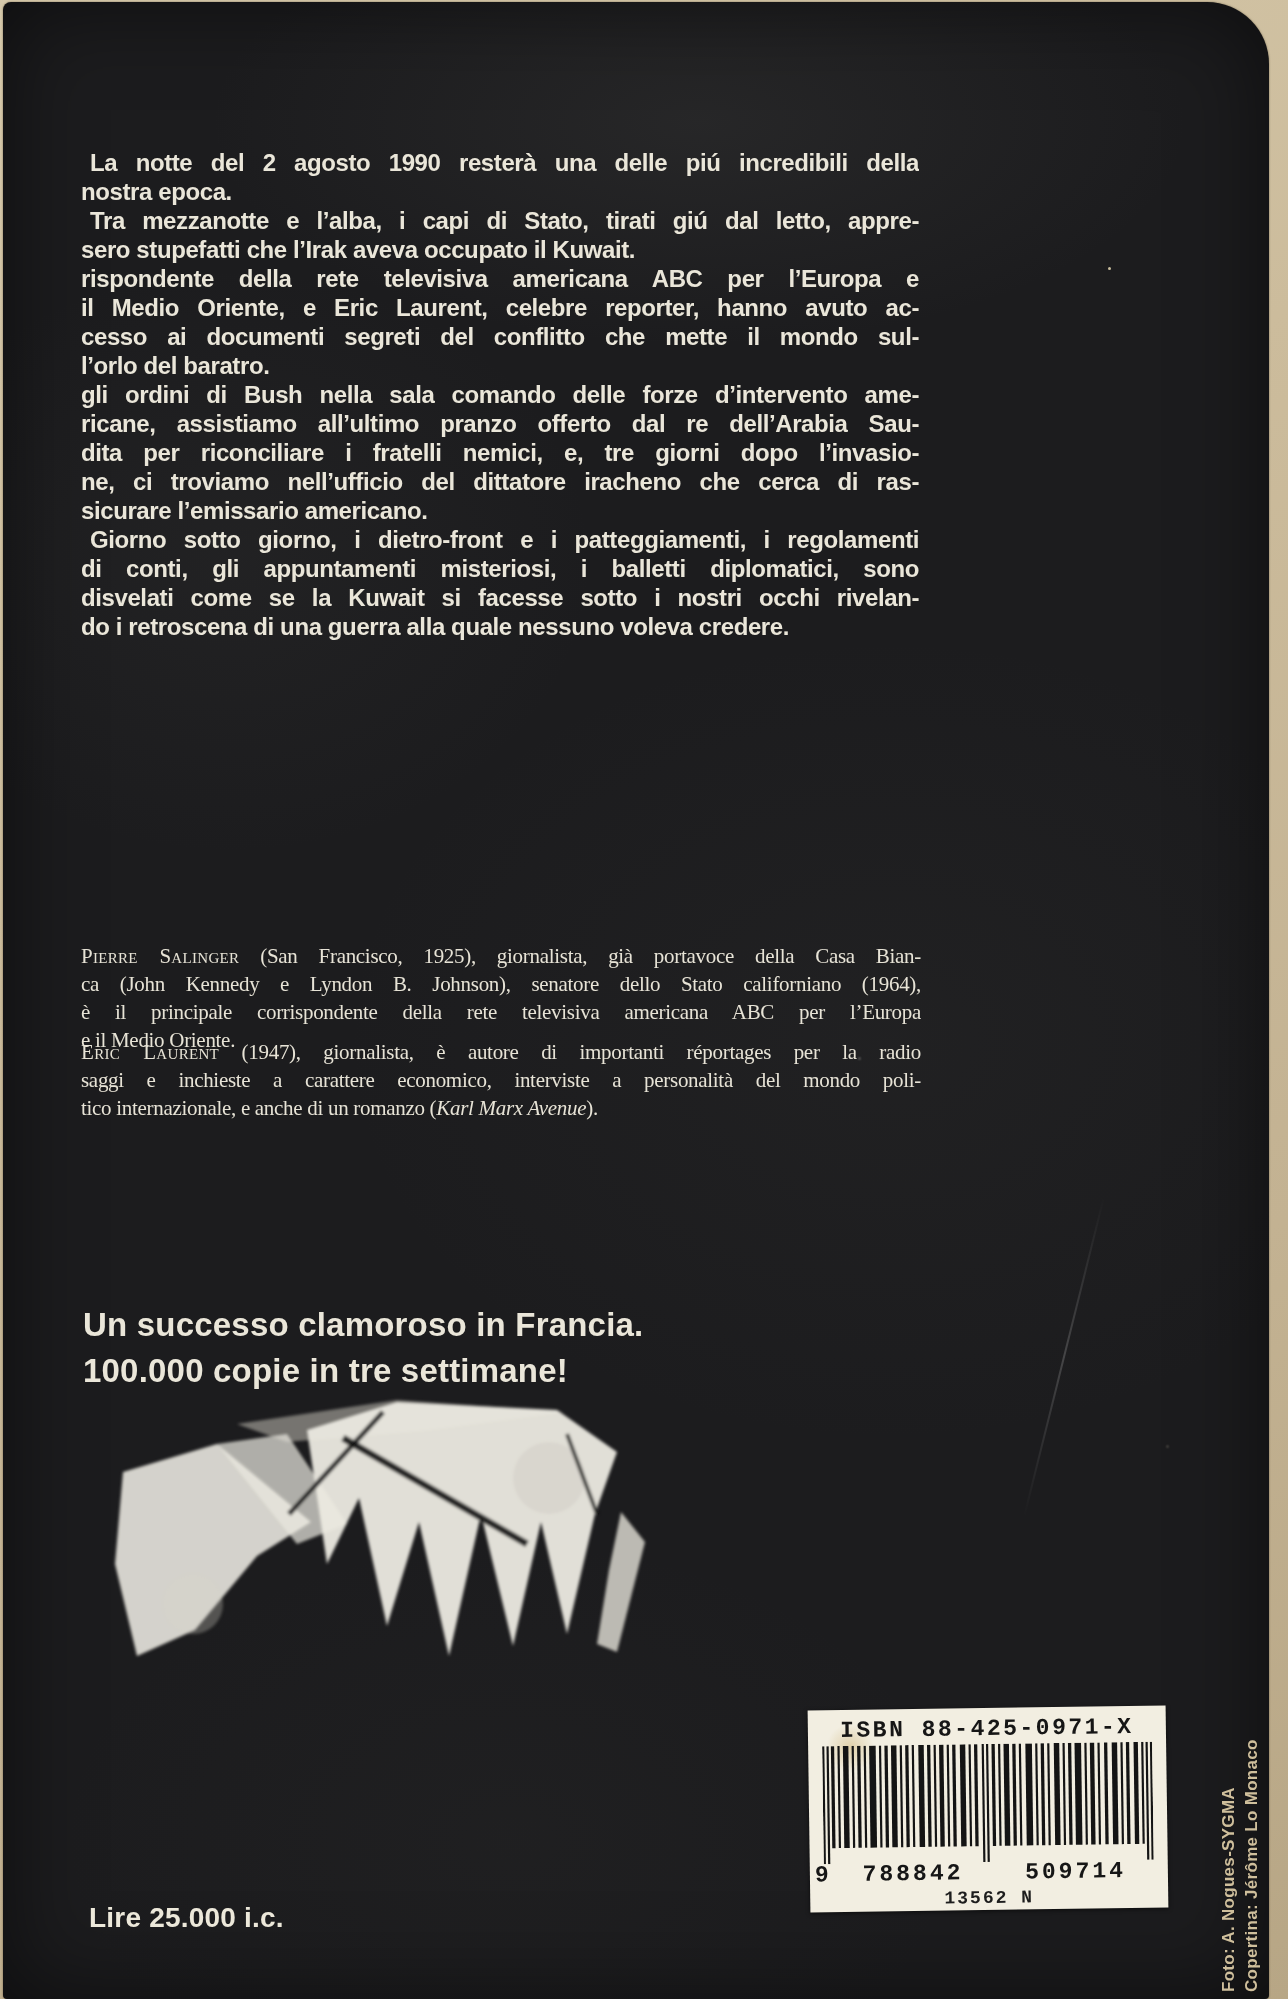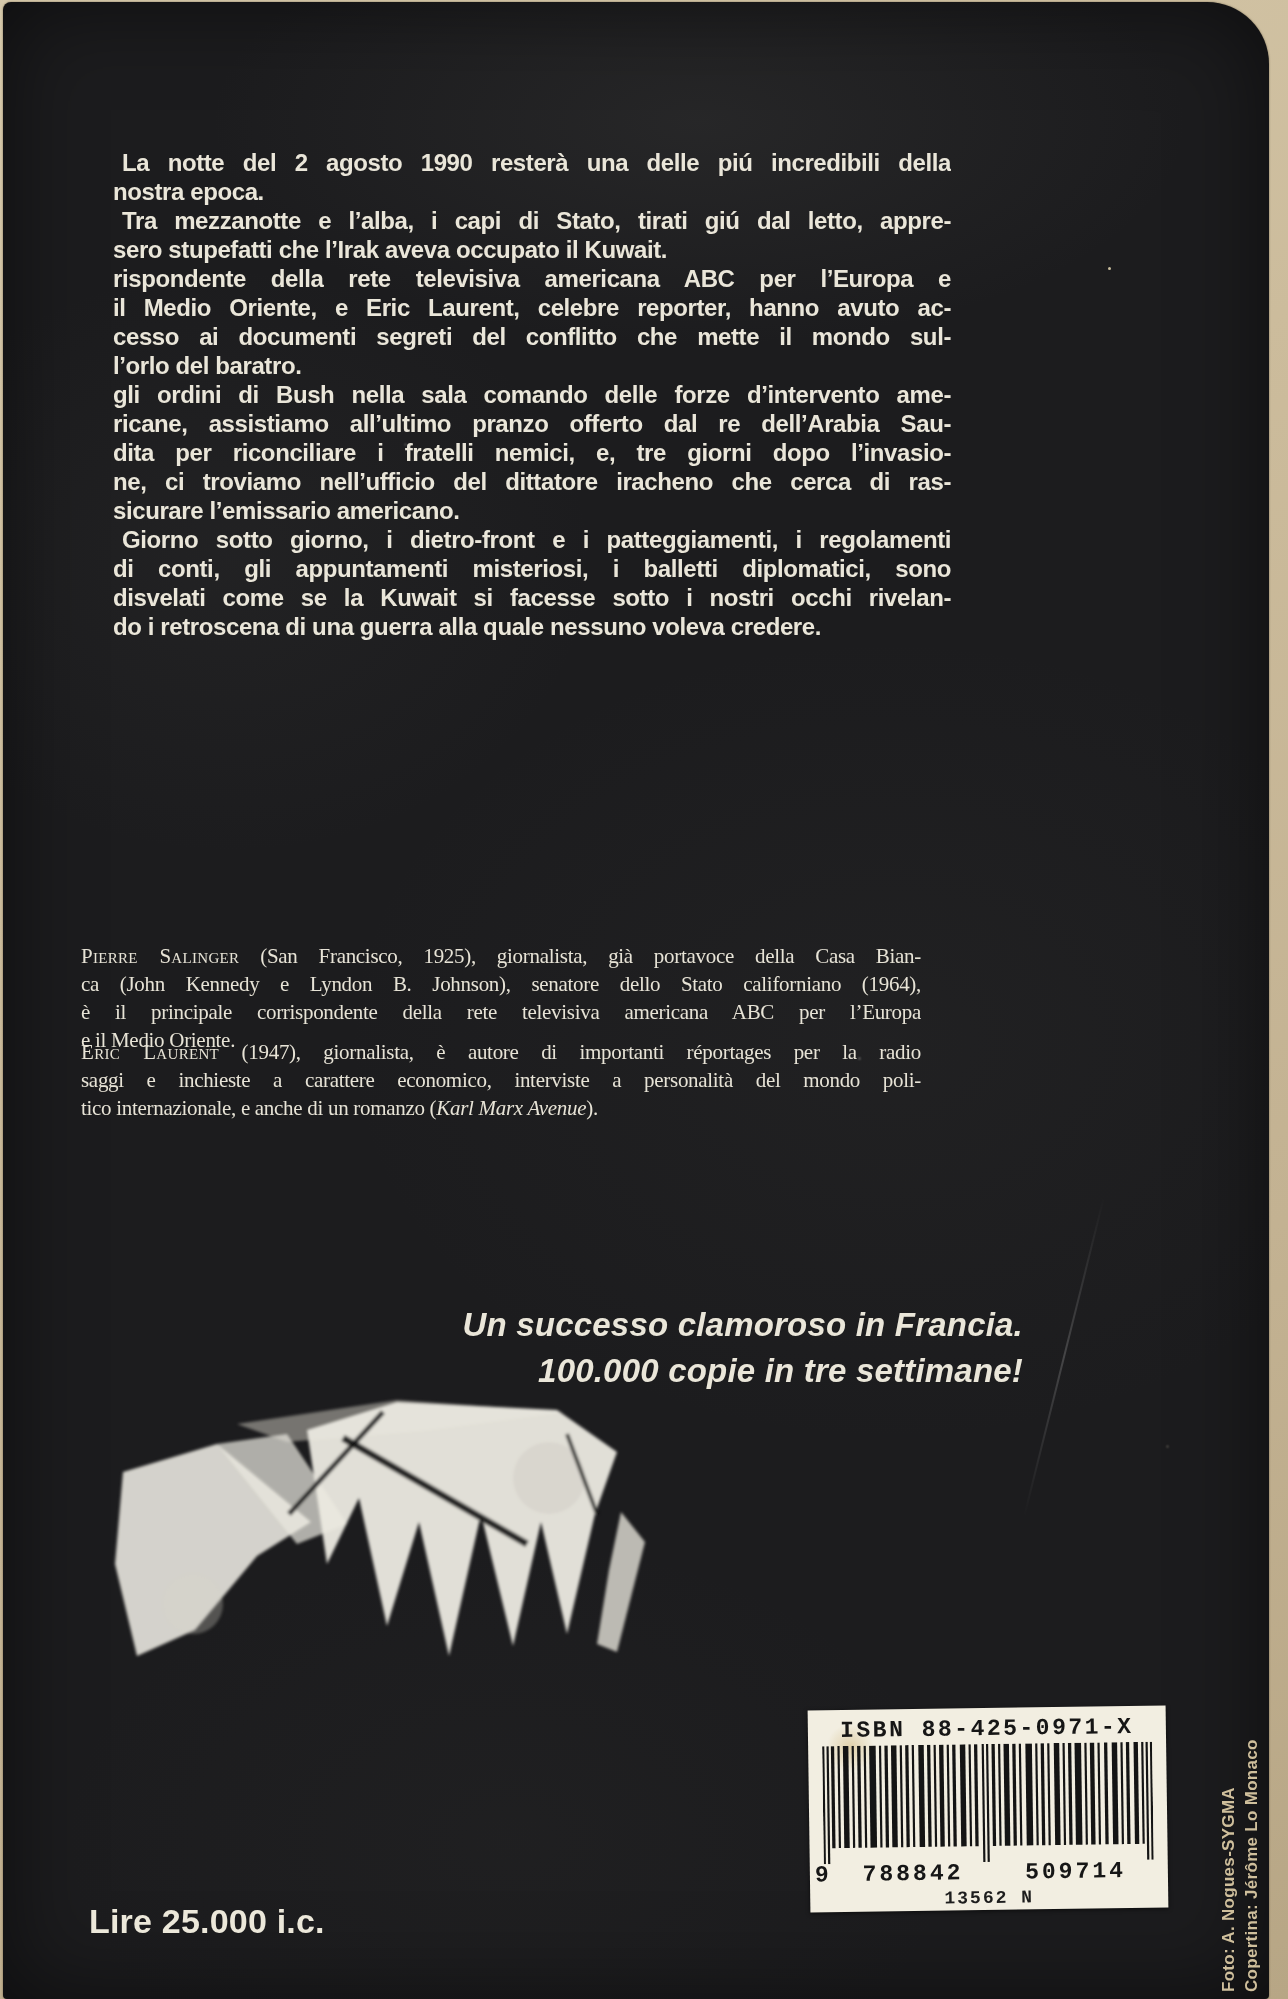--- a/index.html
+++ b/index.html
@@ -14,21 +14,21 @@
     background:
       radial-gradient(ellipse 700px 320px at 55% 6%, rgba(95,95,92,.16), transparent 70%),
       radial-gradient(ellipse 520px 420px at 18% 28%, rgba(85,85,82,.10), transparent 70%),
       radial-gradient(ellipse 760px 560px at 70% 52%, rgba(80,80,76,.09), transparent 72%),
       radial-gradient(ellipse 600px 400px at 40% 92%, rgba(70,70,66,.08), transparent 75%),
       #1c1c1e;
     border-radius:8px 62px 4px 4px;
     box-shadow:inset 0 0 90px rgba(0,0,0,.55), 0 0 2px rgba(60,50,30,.6);
   }
   
-  .synopsis{position:absolute;left:78px;top:146px;width:838px;margin-left:32px;}
+  .synopsis{position:absolute;left:78px;top:146px;width:838px;}
   .syn-line{
     white-space:nowrap;height:29px;line-height:29px;
     text-align:justify;text-align-last:justify;
     font-size:24px;font-weight:bold;letter-spacing:-0.4px;color:#eae6d9;
     overflow:hidden;
   }
   .syn-line.end{text-align-last:left;}
   .syn-line.indent{text-indent:9px;}
   
   .bio{position:absolute;left:78px;width:840px;}
@@ -36,22 +36,22 @@
   .bio2{top:1036px;}
   .bio-line{
     white-space:nowrap;height:28px;line-height:28px;
     text-align:justify;text-align-last:justify;
     font-size:21px;letter-spacing:-0.3px;color:#e7e3d6;overflow:hidden;font-family:Liberation Serif, serif;
   }
   .bio-line.end{text-align-last:left;}
   .bio-name{font-variant:small-caps;letter-spacing:.3px;}
   
   .slogan{
-    position:absolute;left:80px;top:1300px;width:940px;text-align:right;
-    font-style:italic;font-weight:bold;font-size:33px;line-height:46px;color:#eae6d9;
+    position:absolute;left:80px;top:1300px;width:940px;text-align:left;
+    font-weight:bold;font-size:33px;line-height:46px;color:#eae6d9;
     letter-spacing:.2px;
   }
   
   .abstract{position:absolute;left:94px;top:1392px;width:572px;height:272px;}
   
   .barcode-label{
     position:absolute;left:806px;top:1706px;width:358px;height:202px;
     background:
       radial-gradient(circle 34px at 42px 38px, rgba(208,182,122,.55), rgba(208,182,122,0) 70%),
       #f2eee1;
@@ -69,21 +69,21 @@
     font-family:"Liberation Mono","DejaVu Sans Mono",monospace;
     font-size:23px;font-weight:bold;color:#161616;letter-spacing:3px;
   }
   .digits .lead{flex:0 0 auto;margin-left:-6px;}
   .digits .grp{flex:1 1 0;text-align:center;}
   .code2{
     font-family:"Liberation Mono","DejaVu Sans Mono",monospace;
     font-size:18px;font-weight:bold;letter-spacing:2px;color:#1d1d1d;margin-top:2px;
   }
   
-  .price{position:absolute;left:86px;top:1900px;font-size:34px;font-weight:bold;color:#ece8da;letter-spacing:.2px;}
+  .price{position:absolute;left:86px;top:1900px;font-size:28px;font-weight:bold;color:#ece8da;letter-spacing:.2px;}
   
   .credits{
     position:absolute;left:1017px;top:1747px;width:440px;height:46px;
     transform:rotate(-90deg);
     font-weight:bold;font-size:17px;line-height:23px;color:#cfbf9c;letter-spacing:.3px;
     white-space:nowrap;
   }
   
   .scratch{
     position:absolute;left:1060px;top:1190px;width:2px;height:330px;

